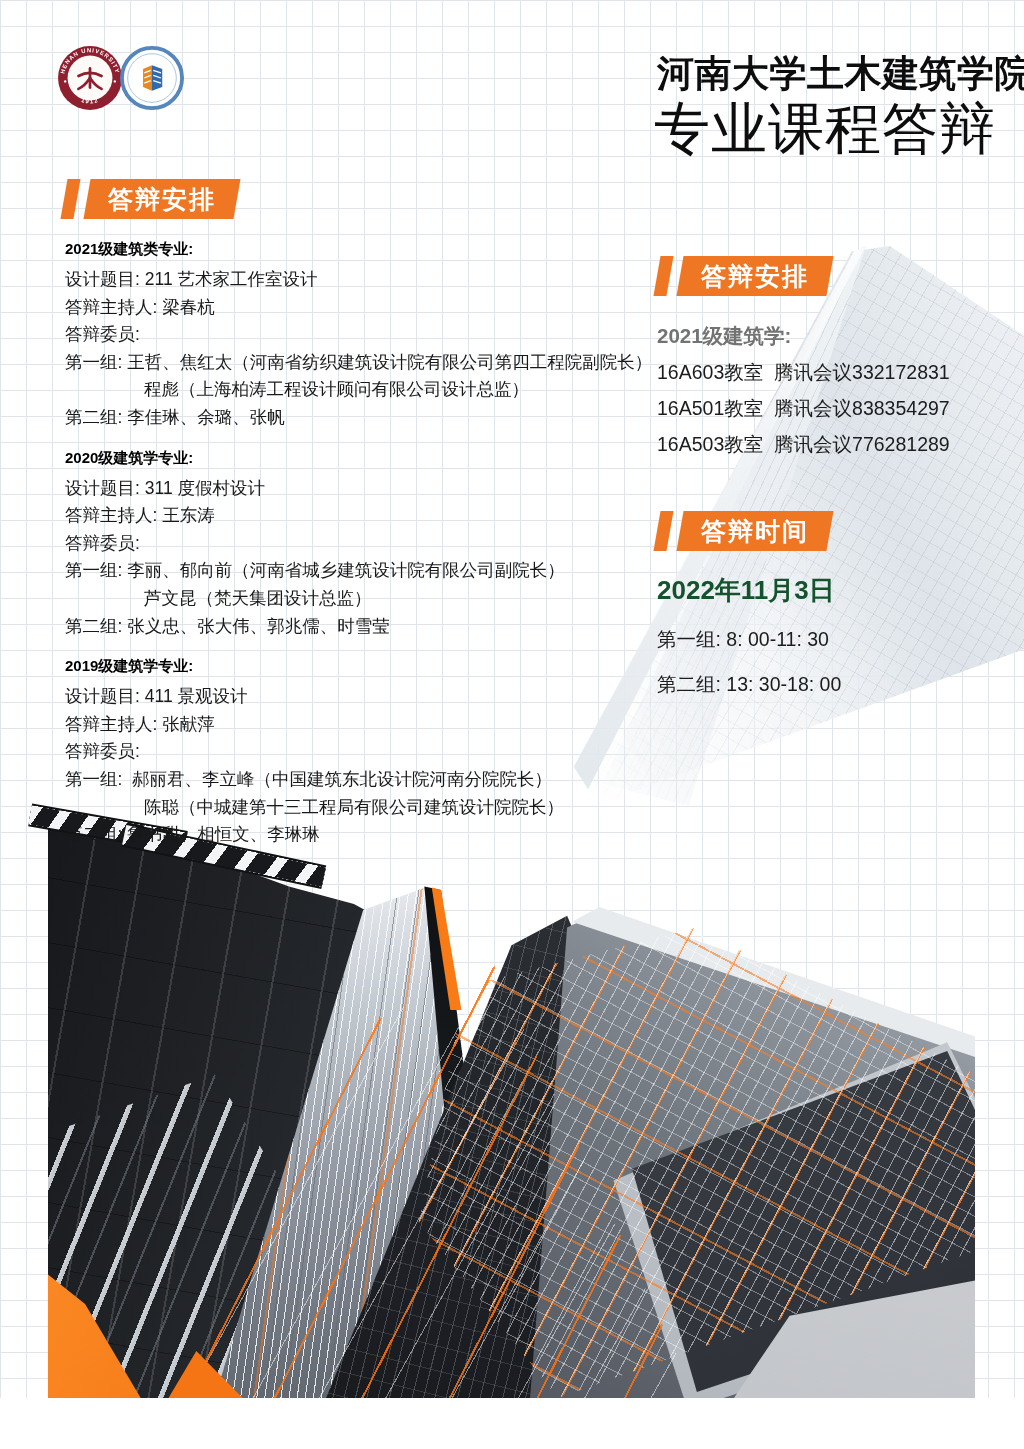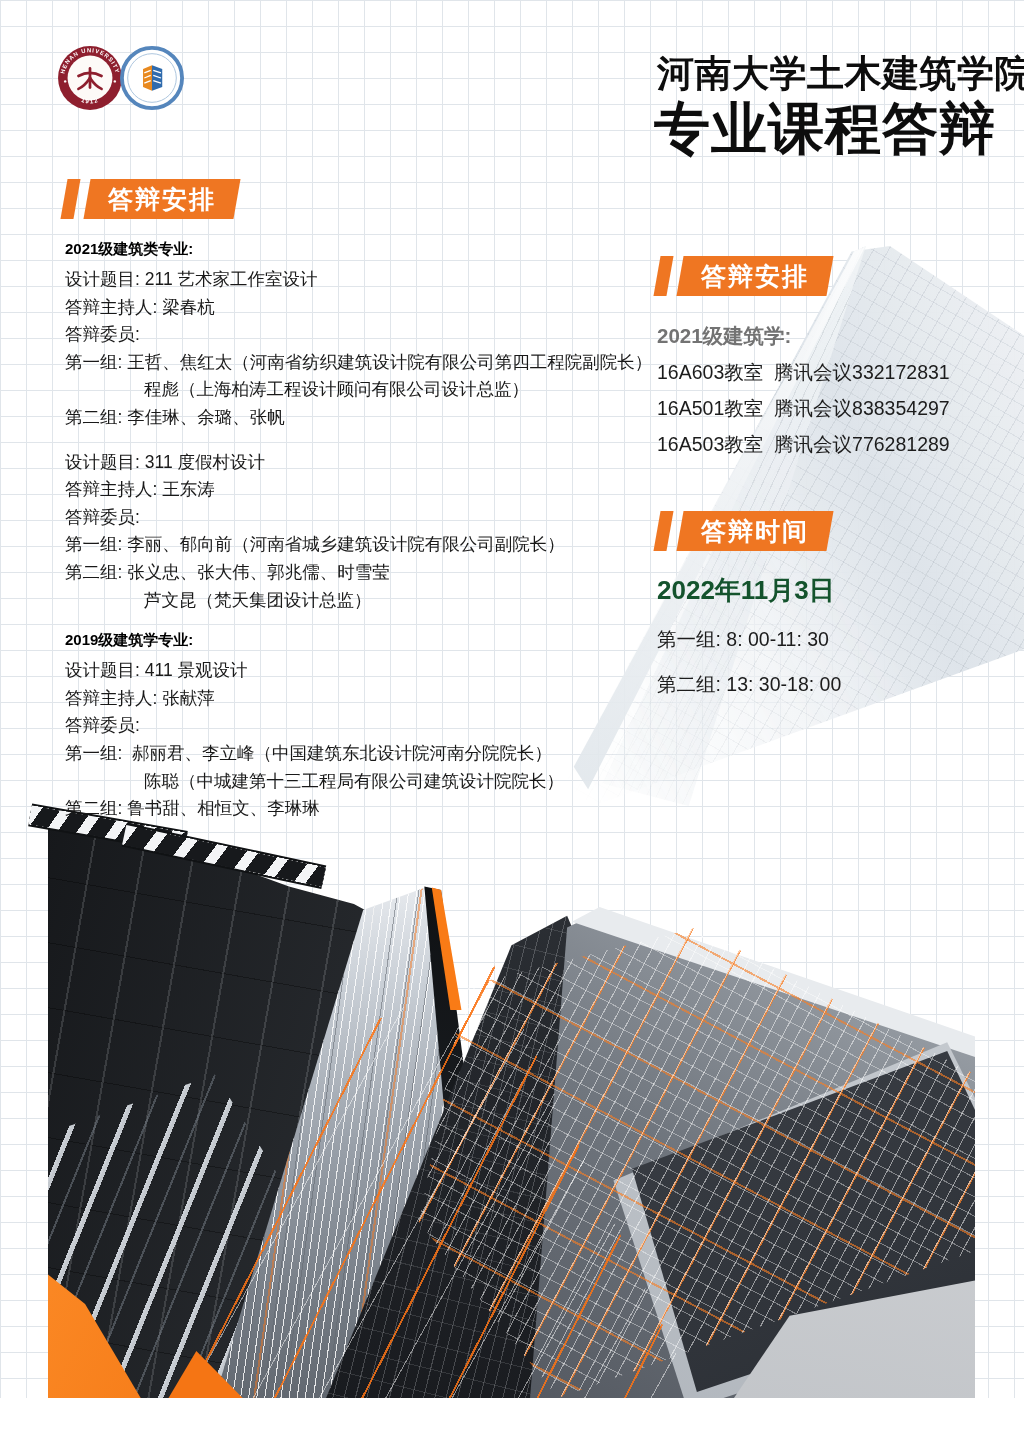--- a/index.html
+++ b/index.html
@@ -23,21 +23,21 @@
   .title-major{
     position:absolute;left:384px;top:58px;z-index:2;
     font-size:86px;font-weight:900;letter-spacing:3px;line-height:1.05;color:#F5791D;
   }
   .title-college{
     position:absolute;left:657px;top:49px;z-index:2;
     font-size:37px;font-weight:800;letter-spacing:.5px;color:#0d0d0d;white-space:nowrap;
   }
   .title-sub{
     position:absolute;left:654px;top:92px;z-index:2;
-    font-size:56px;font-weight:700;letter-spacing:1px;color:#0d0d0d;white-space:nowrap;
+    font-size:56px;font-weight:400;letter-spacing:1px;color:#0d0d0d;white-space:nowrap;
   }
 
   
   .banner{display:flex;align-items:stretch;height:40px;}
   .banner .bar{width:13px;background:#EF7622;transform:skewX(-10deg);}
   .banner .flag{
     margin-left:10px;background:#EF7622;transform:skewX(-10deg);
     display:flex;align-items:center;padding:0 21px;
   }
   .banner .flag span{
@@ -251,26 +251,27 @@
       <div class="sec-heading">2021级建筑类专业:</div>
       <div class="line">设计题目: 211 艺术家工作室设计</div>
       <div class="line">答辩主持人: 梁春杭</div>
       <div class="line">答辩委员:</div>
       <div class="line">第一组: 王哲、焦红太（河南省纺织建筑设计院有限公司第四工程院副院长）</div>
       <div class="line indent">程彪（上海柏涛工程设计顾问有限公司设计总监）</div>
       <div class="line">第二组: 李佳琳、余璐、张帆</div>
     </div>
 
     <div class="section">
+      <div class="sec-heading">2020级建筑学专业:</div>
       <div class="line">设计题目: 311 度假村设计</div>
       <div class="line">答辩主持人: 王东涛</div>
       <div class="line">答辩委员:</div>
       <div class="line">第一组: 李丽、郁向前（河南省城乡建筑设计院有限公司副院长）</div>
+      <div class="line indent">芦文昆（梵天集团设计总监）</div>
       <div class="line">第二组: 张义忠、张大伟、郭兆儒、时雪莹</div>
-      <div class="line indent">芦文昆（梵天集团设计总监）</div>
     </div>
 
     <div class="section">
       <div class="sec-heading">2019级建筑学专业:</div>
       <div class="line">设计题目: 411 景观设计</div>
       <div class="line">答辩主持人: 张献萍</div>
       <div class="line">答辩委员:</div>
       <div class="line">第一组:  郝丽君、李立峰（中国建筑东北设计院河南分院院长）</div>
       <div class="line indent">陈聪（中城建第十三工程局有限公司建筑设计院院长）</div>
       <div class="line">第二组: 鲁书甜、相恒文、李琳琳</div>

